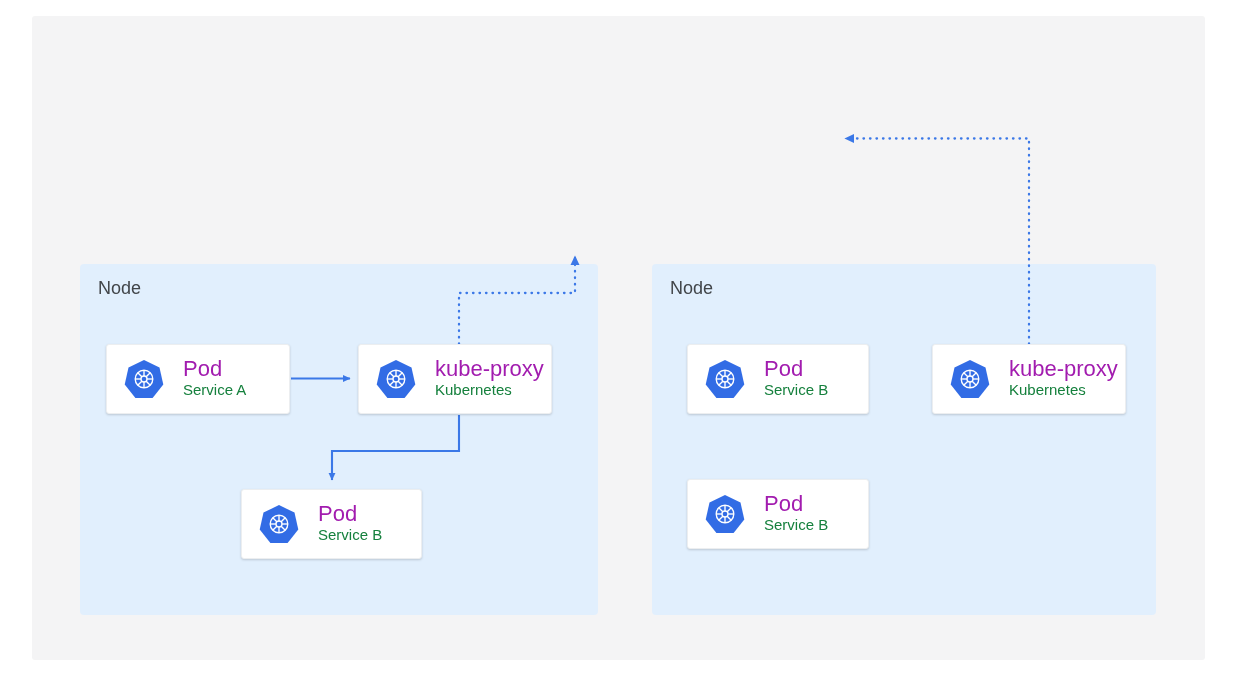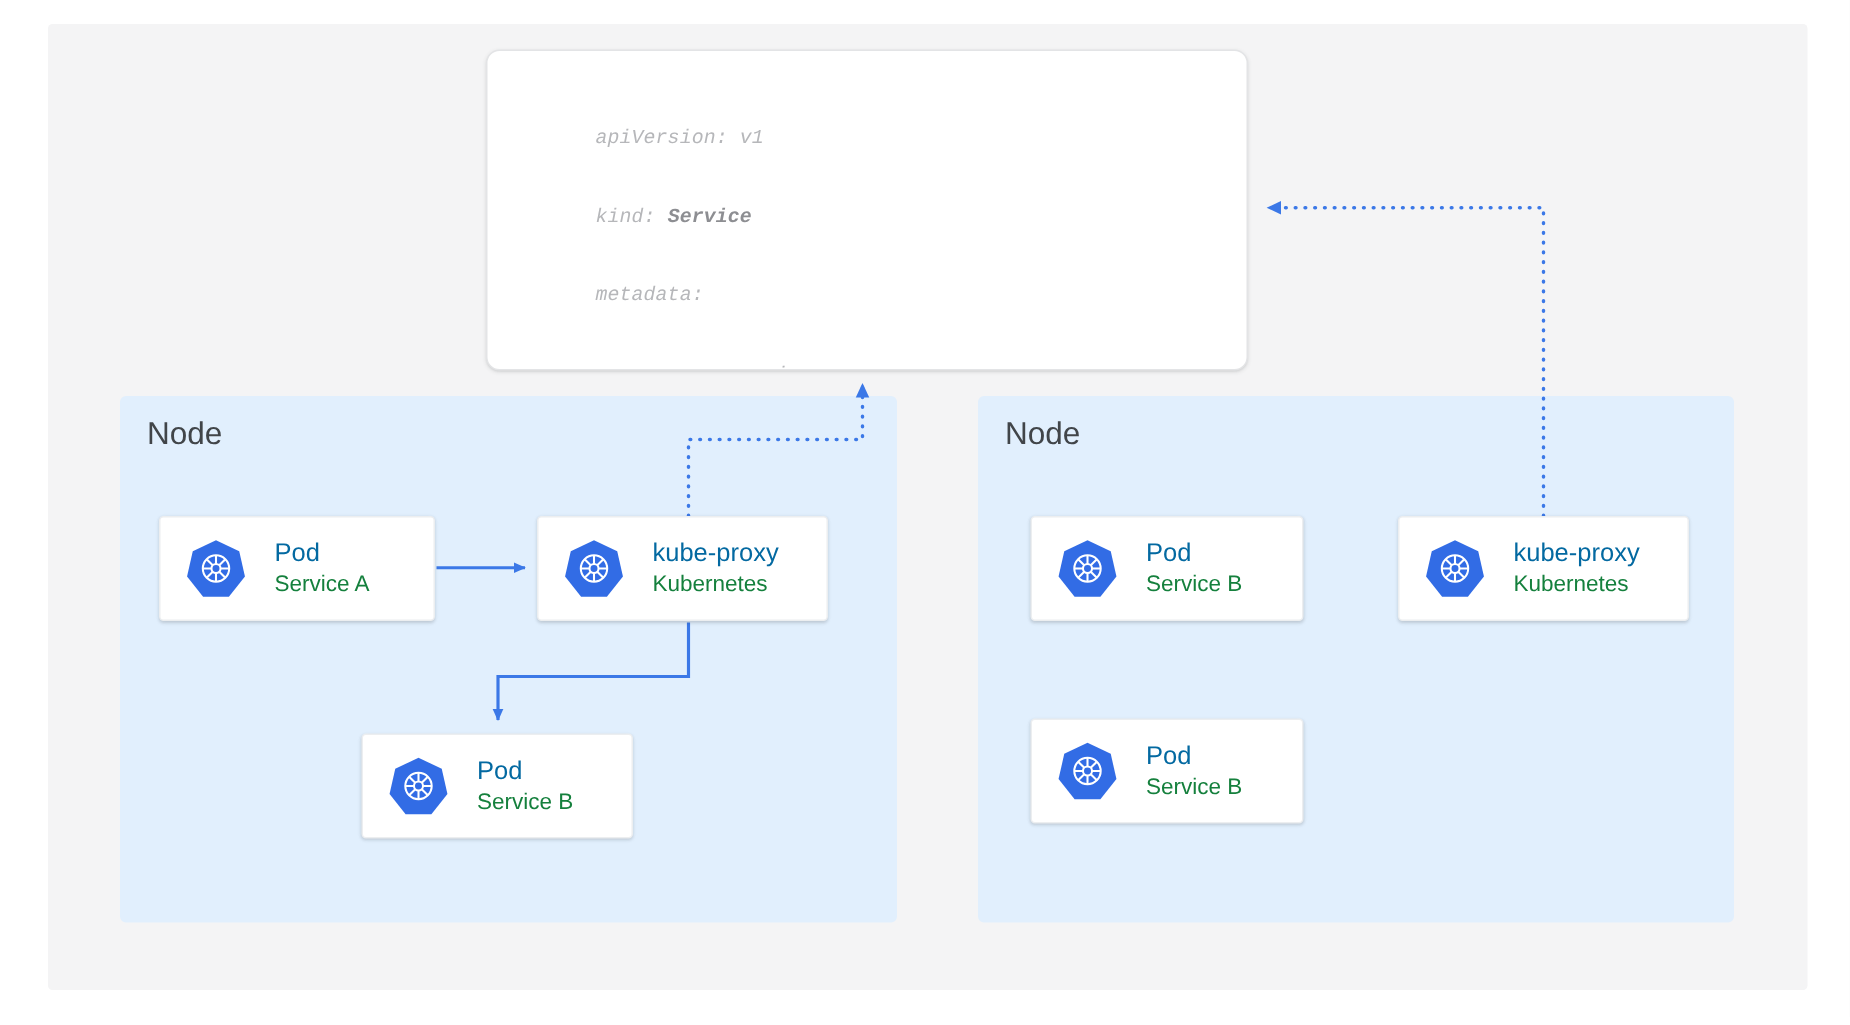--- a/index.html
+++ b/index.html
@@ -58,21 +58,21 @@
   .node-box {
     position: absolute;
     background: #e1effd;
     border-radius: 4px;
   }
   #node-left  { left: 80px;  top: 264px; width: 518px; height: 351px; }
   #node-right { left: 652px; top: 264px; width: 504px; height: 351px; }
   .node-label {
     position: absolute;
     left: 18px; top: 14px;
-    font-size: 21px;
+    font-size: 18px;
     color: #414549;
     font-family: "Liberation Sans", sans-serif;
   }
 
   
   .res-card {
     position: absolute;
     background: #ffffff;
     border: 1px solid #eceef0;
     border-radius: 3px;
@@ -87,22 +87,22 @@
     flex: 0 0 auto;
   }
   .res-icon svg { display: block; width: 42px; height: 42px; }
   .res-text {
     margin-left: 18px;
     display: flex;
     flex-direction: column;
     justify-content: center;
   }
   .res-title {
-    font-size: 17px;
-    color: #0369a1;
+    font-size: 22px;
+    color: #a21caf;
     line-height: 20px;
     white-space: nowrap;
   }
   .res-sub {
     font-size: 15px;
     color: #15803d;
     line-height: 20px;
     white-space: nowrap;
     margin-top: 1px;
   }
@@ -123,35 +123,20 @@
     pointer-events: none;
   }
 </style>
 </head>
 <body>
 
 <div id="stage">
 
   <div class="canvas"></div>
 
-  <div class="yaml-card">
-    <div class="yaml-body">
-      <span class="yaml-line">apiVersion: v1</span>
-      <span class="yaml-line"><span>kind: </span><span class="b">Service</span></span>
-      <span class="yaml-line">metadata:</span>
-      <span class="yaml-line">  name: my-service</span>
-      
-      
-      
-      
-      
-      
-      
-    </div>
-  </div>
 
   <div class="node-box" id="node-left">
     <div class="node-label">Node</div>
   </div>
 
   <div class="node-box" id="node-right">
     <div class="node-label">Node</div>
   </div>
 
   <svg class="connectors" viewBox="0 0 1233 683">

